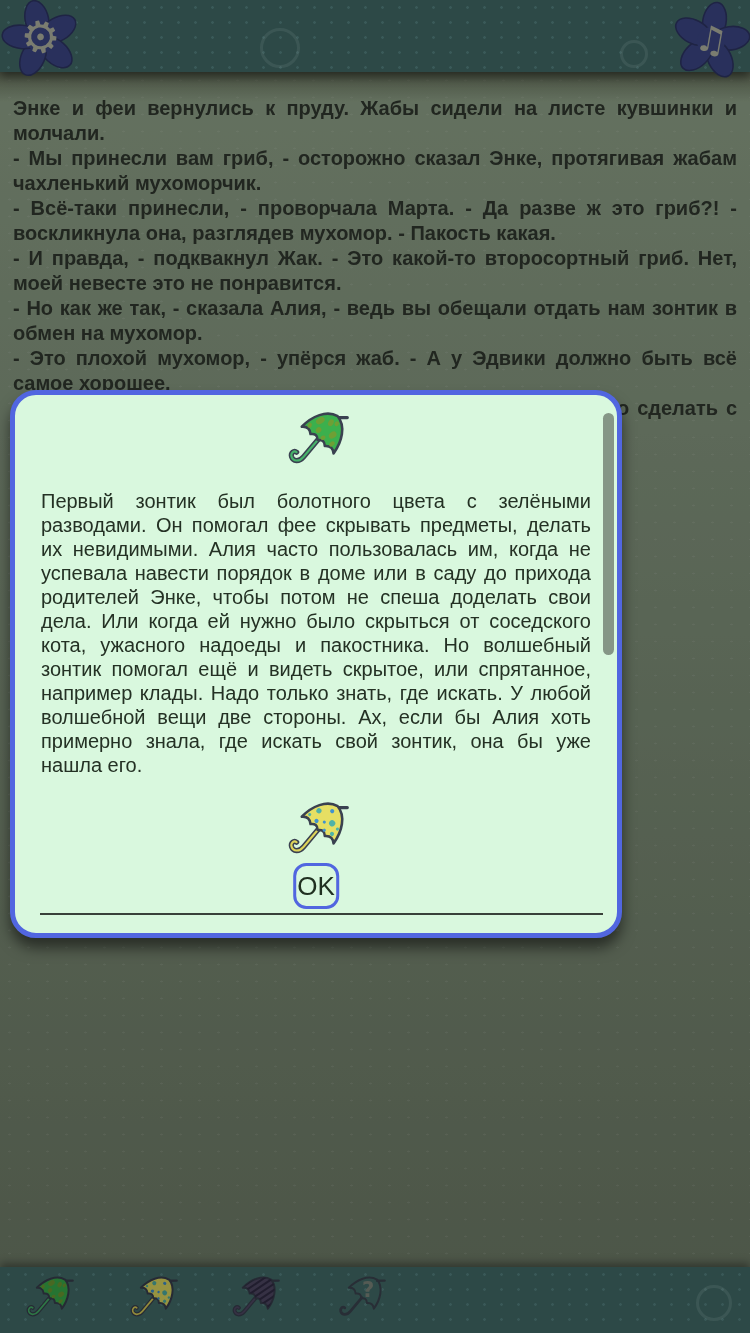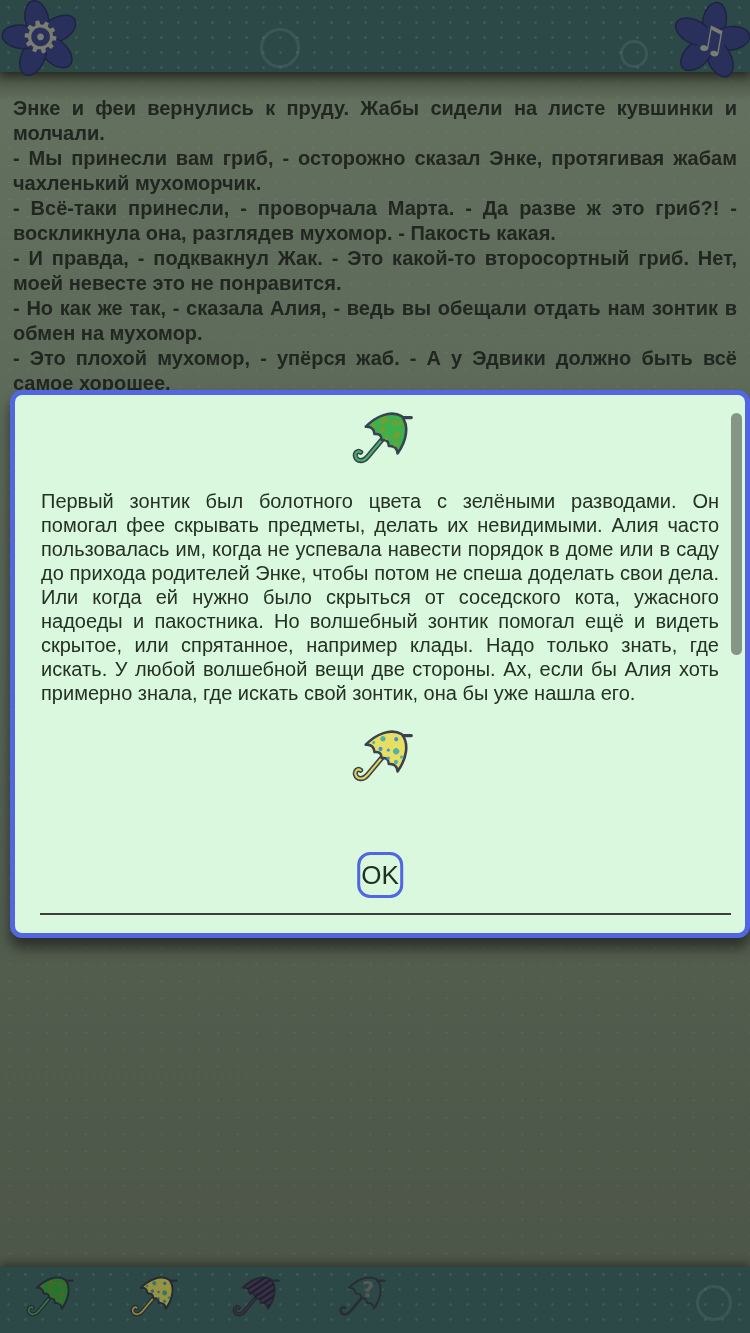--- a/index.html
+++ b/index.html
@@ -50,41 +50,41 @@
       radial-gradient(rgba(140,200,205,.25) 1.3px, transparent 1.6px) 0 0/17px 15px,
       var(--bar,#45706d);
     box-shadow:0 -4px 8px rgba(0,0,0,.35);
   }
   .footer-icon{position:absolute;bottom:1px;width:96px;height:66px;cursor:pointer;}
   .footer-icon svg{width:96px;height:66px;display:block;}
   
   .scrim{position:absolute;inset:0;background:rgba(0,0,0,.34);z-index:50;}
   
   .dialog{
-    position:absolute;left:10px;top:390px;width:740px;height:548px;z-index:60;
-    box-sizing:border-box;border:5px solid var(--accent,#5166e0);border-radius:12px;
+    position:absolute;left:10px;top:390px;width:612px;height:548px;z-index:60;
+    box-sizing:border-box;border:5px solid var(--accent,#5166e0);border-radius:26px;
     background:var(--dialog-bg,#d9f8de);
     box-shadow:0 10px 14px rgba(0,0,0,.5);
   }
   .dialog-scroll{
     position:absolute;top:0;left:0;right:0;height:460px;
     overflow:hidden;padding:0 26px;box-sizing:border-box;
   }
   .dlg-umb{display:block;width:130px;height:84px;margin:4px auto 0;}
   .dlg-umb svg{width:130px;height:84px;display:block;}
   .dlg-umb.second{margin-top:12px;}
   .dialog-scroll p{
     margin:6px 0 0;text-align:justify;font-size:20px;line-height:24px;color:#243124;
   }
   .dialog-scrollbar{
     position:absolute;top:18px;right:3px;width:11px;height:242px;
     background:#7e8d7e;border-radius:6px;opacity:.92;
   }
   .ok-btn{
-    position:absolute;top:457px;left:50%;transform:translateX(-50%);
+    position:absolute;top:468px;left:50%;transform:translateX(-50%);
     font-family:"Liberation Sans",sans-serif;
     font-size:26px;color:#203020;line-height:1;
     padding:7px 1px;background:transparent;
     border:3px solid var(--accent,#5166e0);border-radius:13px;cursor:pointer;
   }
   .dialog-divider{
     position:absolute;top:518px;left:25px;right:14px;height:2px;background:#39413a;
   }
 </style>
 </head>

